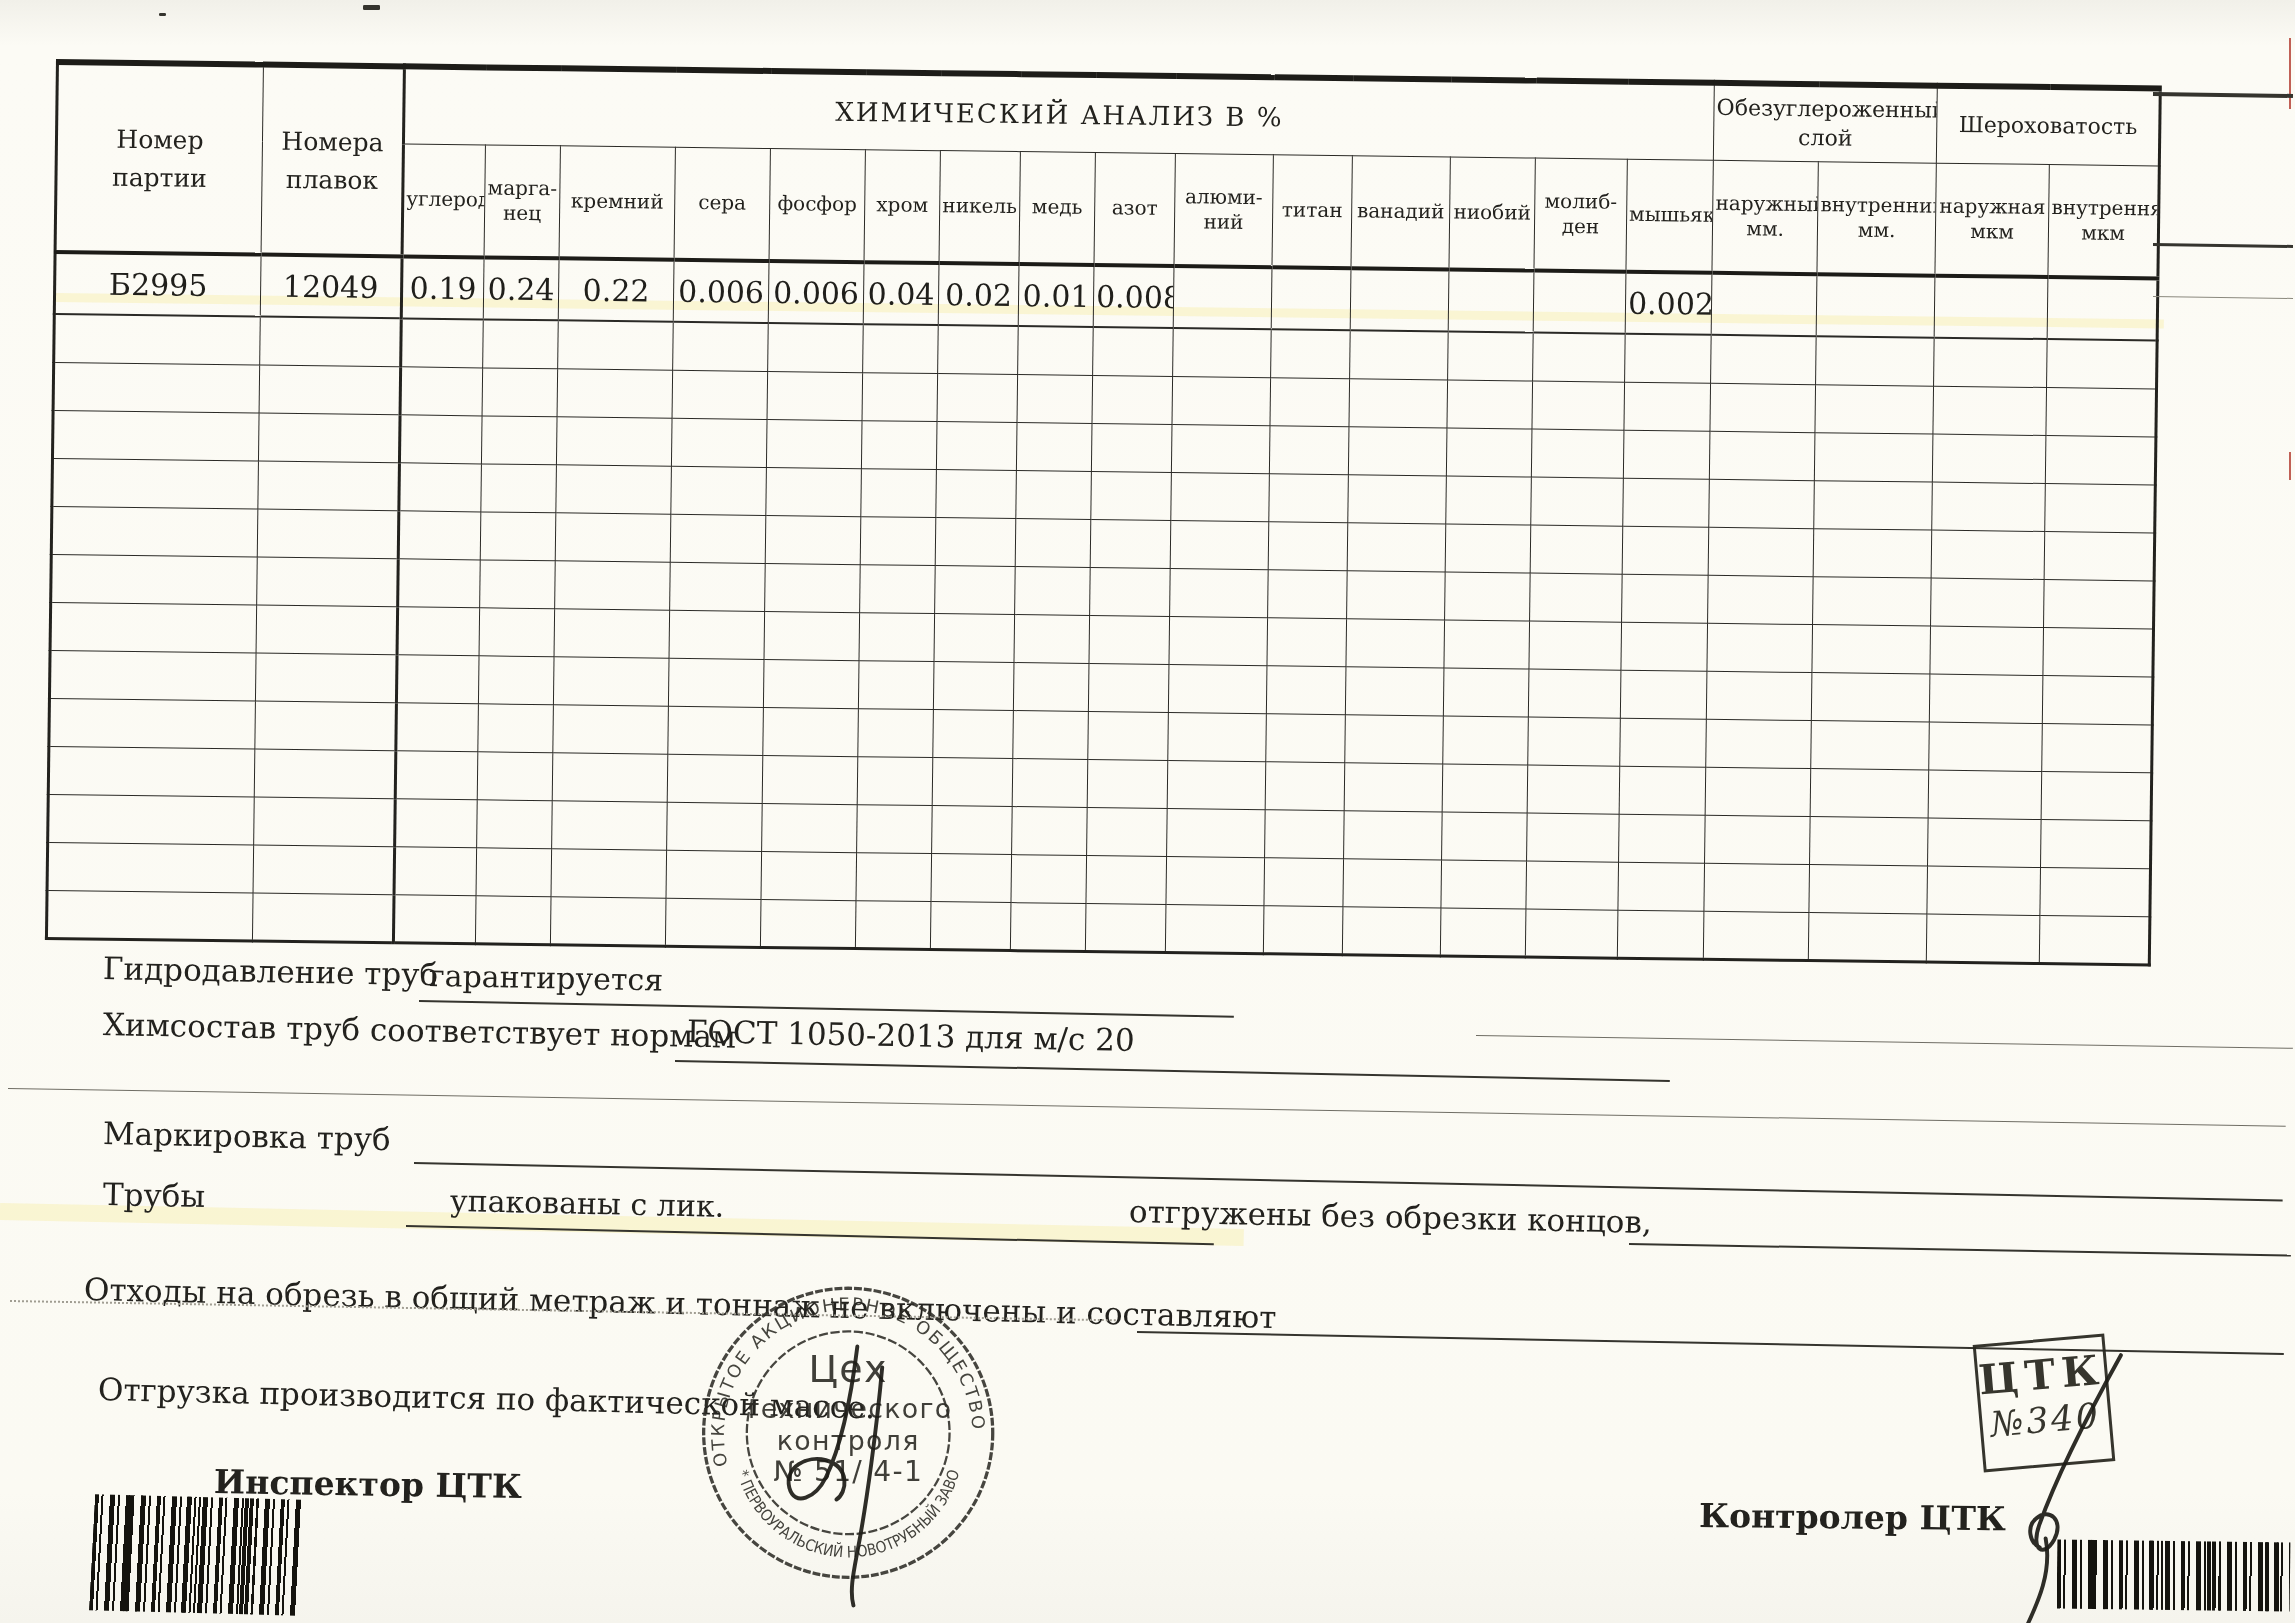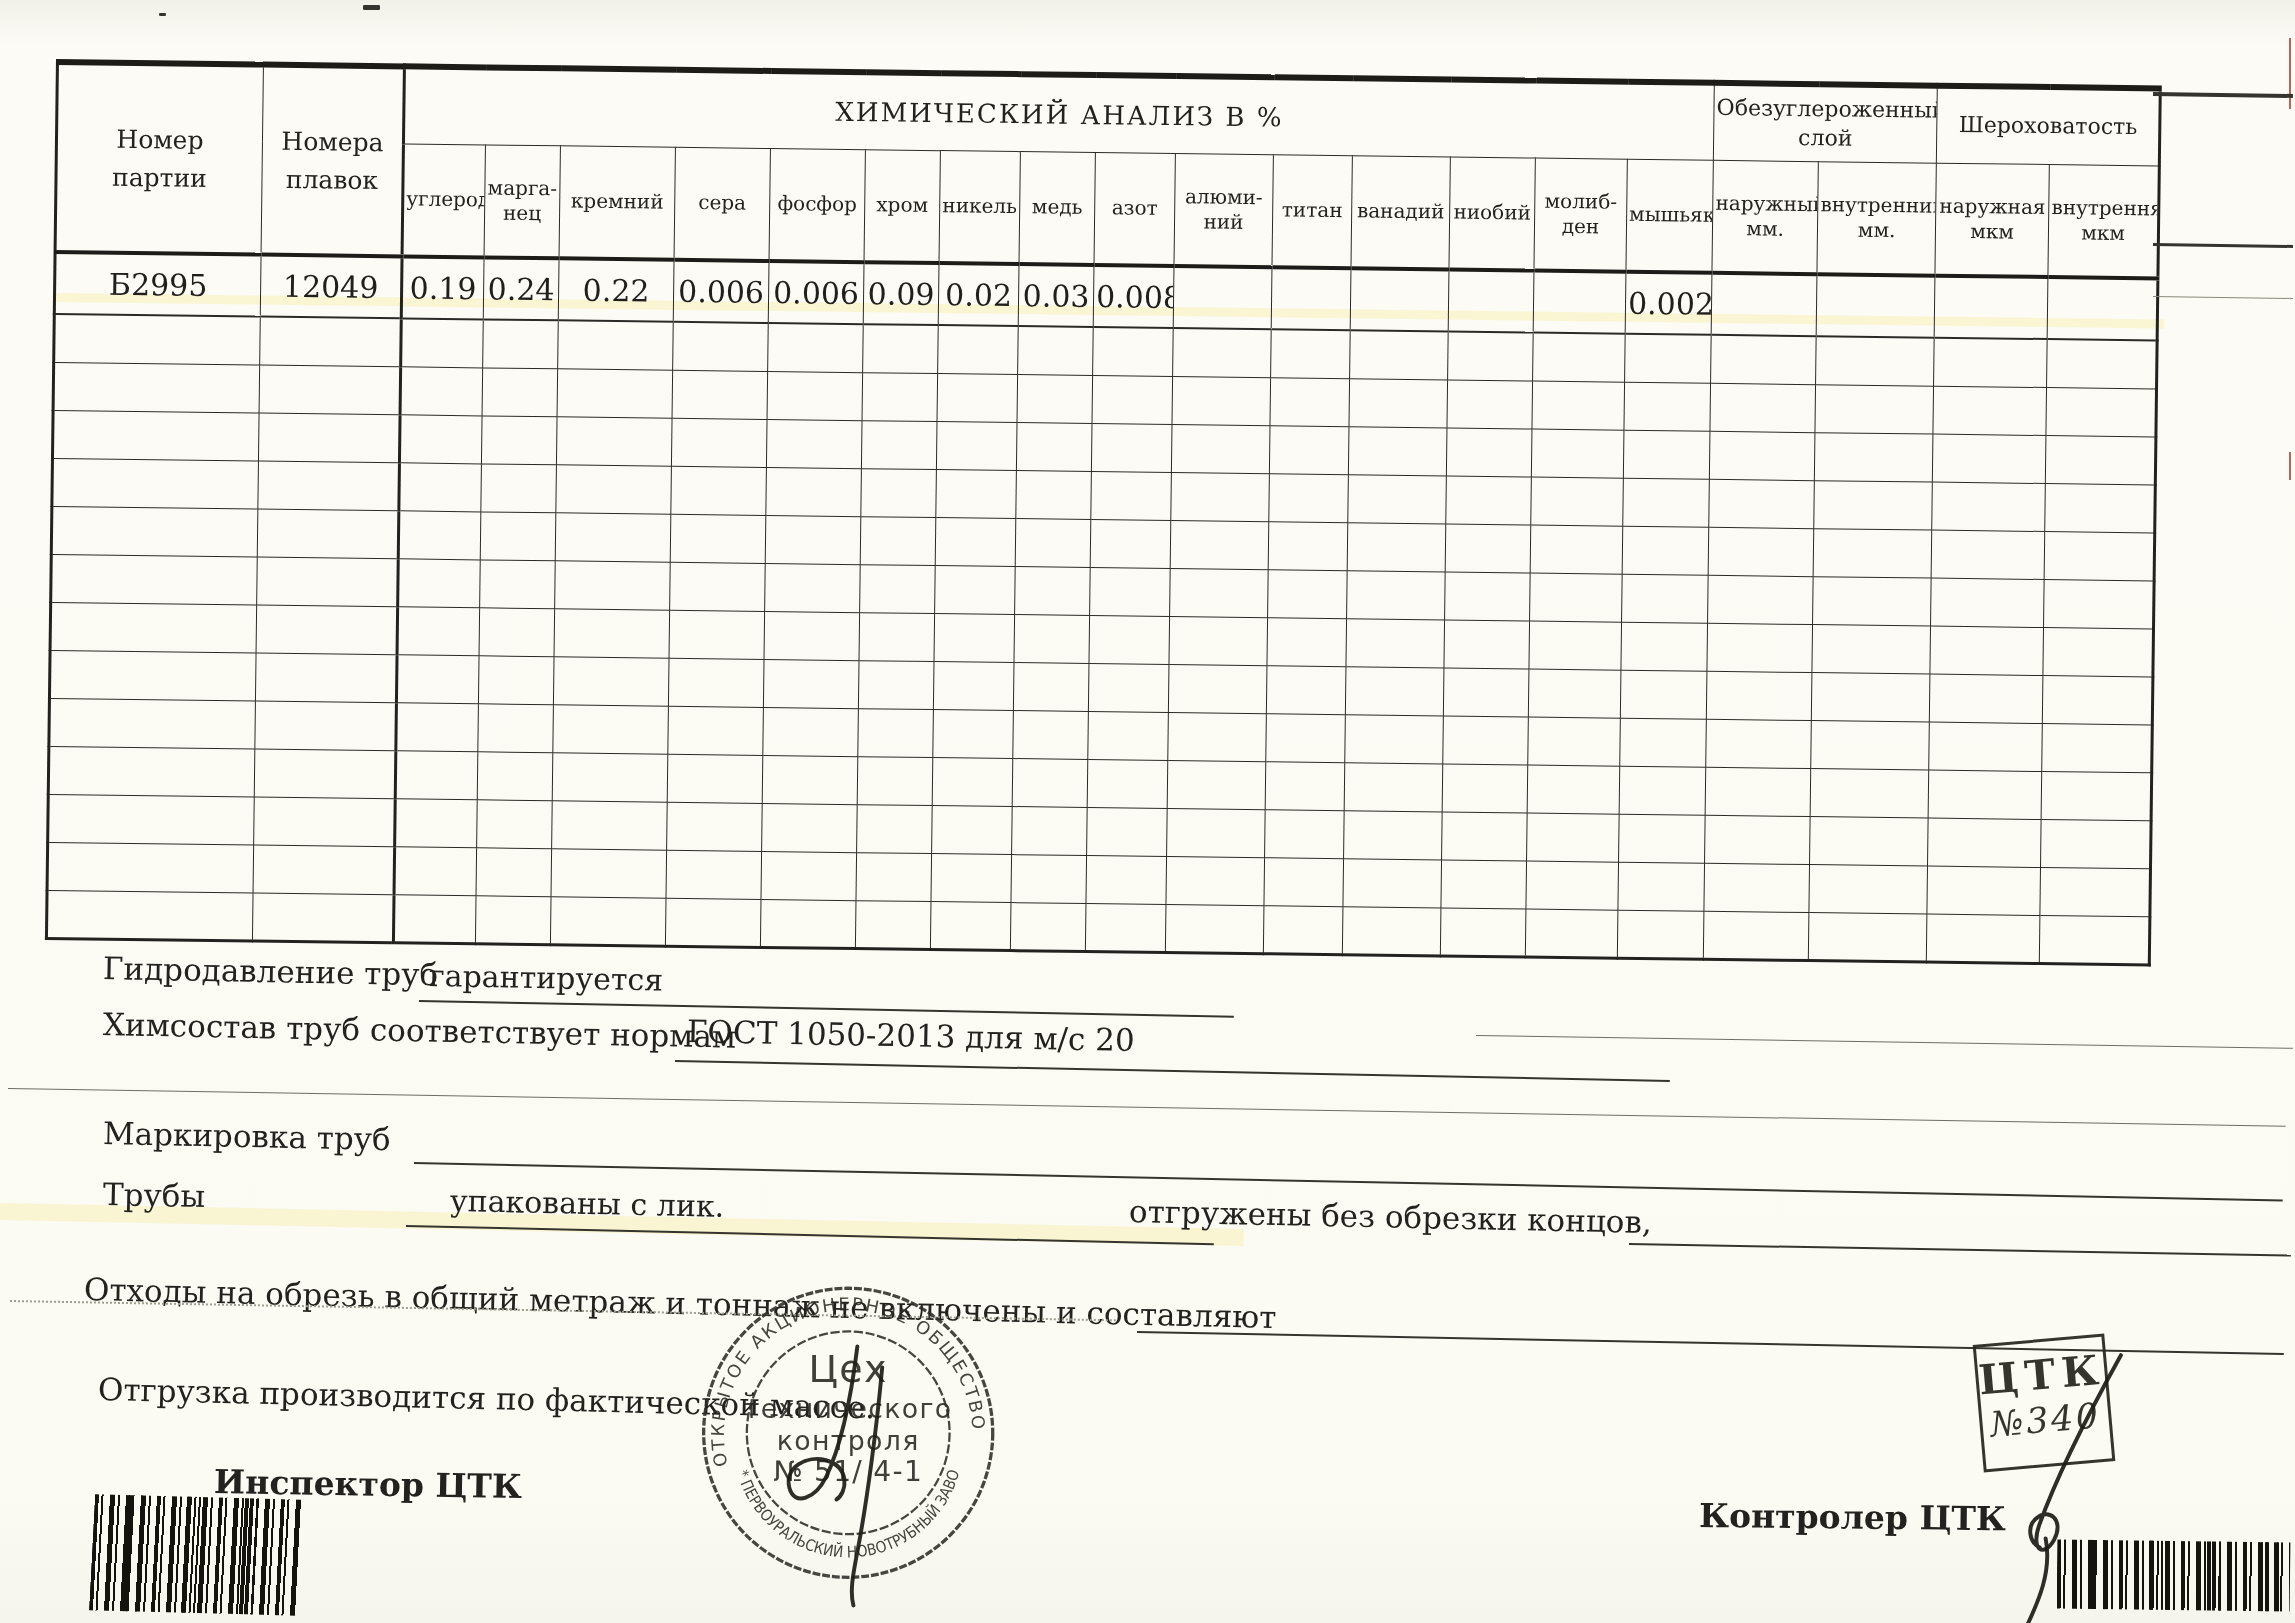--- a/index.html
+++ b/index.html
@@ -128,23 +128,23 @@
         </thead>
         <tbody>
           <tr class="datarow">
             <td>Б2995</td>
             <td>12049</td>
             <td class="thickL">0.19</td>
             <td>0.24</td>
             <td>0.22</td>
             <td>0.006</td>
             <td>0.006</td>
-            <td>0.09</td>
+            <td>0.04</td>
             <td>0.02</td>
-            <td>0.03</td>
+            <td>0.01</td>
             <td>0.008</td>
             <td></td>
             <td></td>
             <td></td>
             <td></td>
             <td></td>
             <td>0.002</td>
             <td></td>
             <td></td>
             <td></td>

